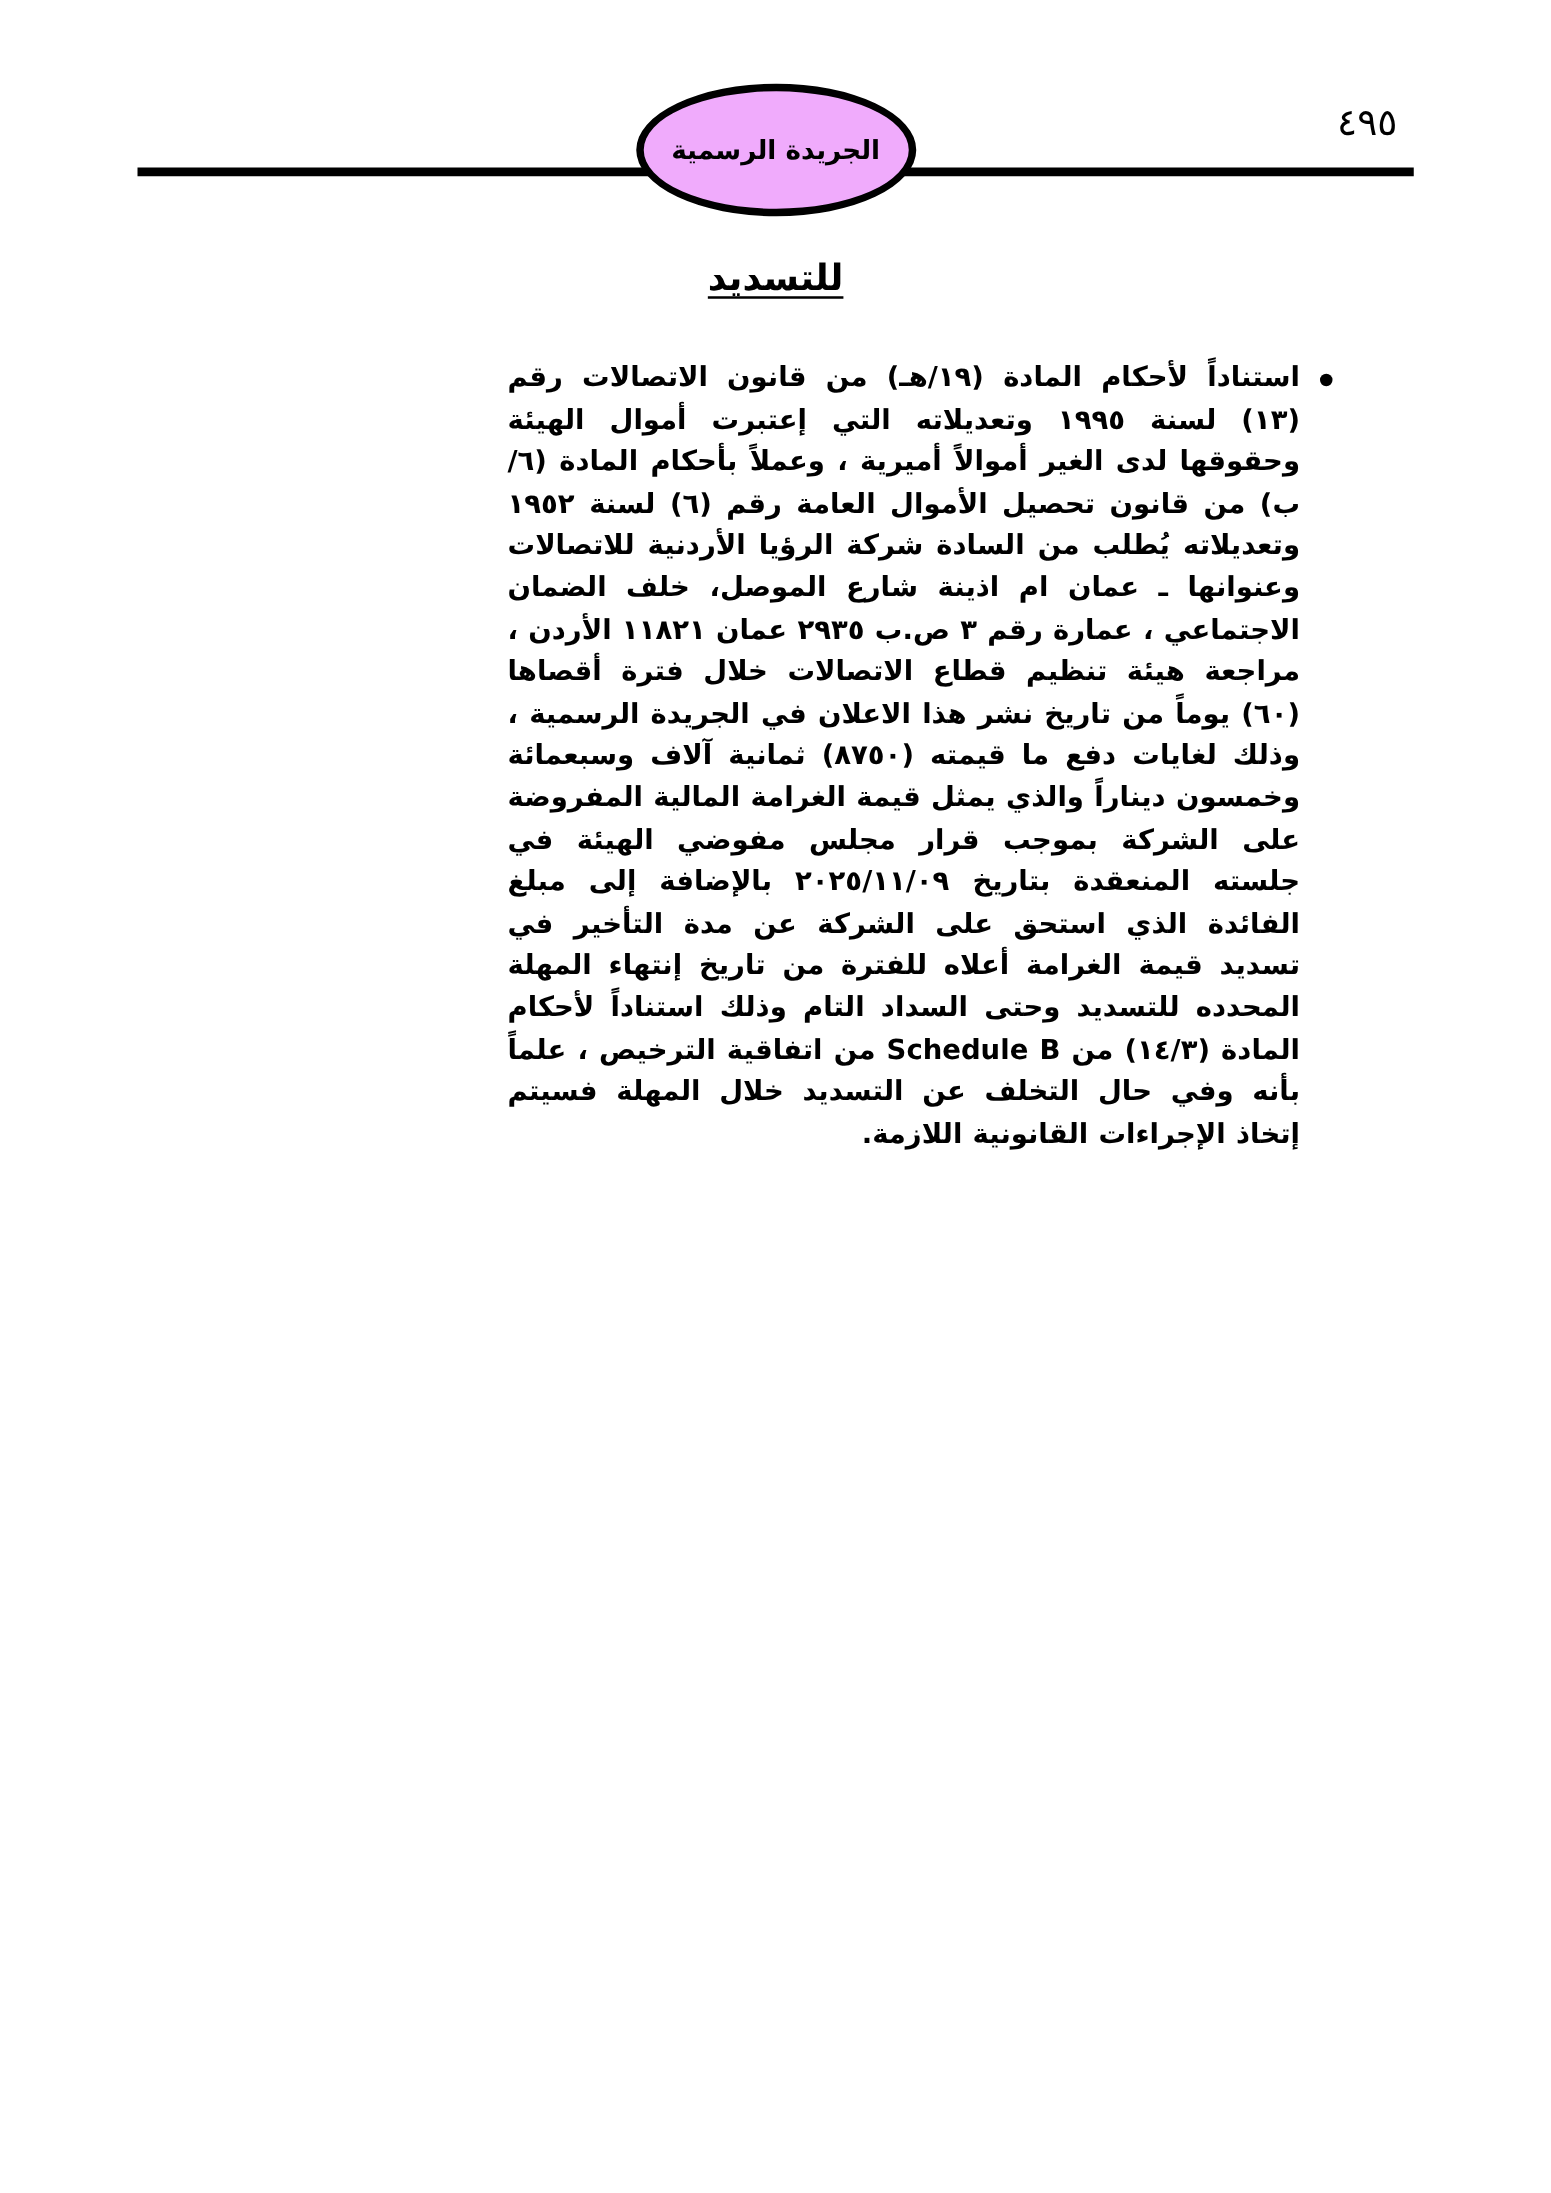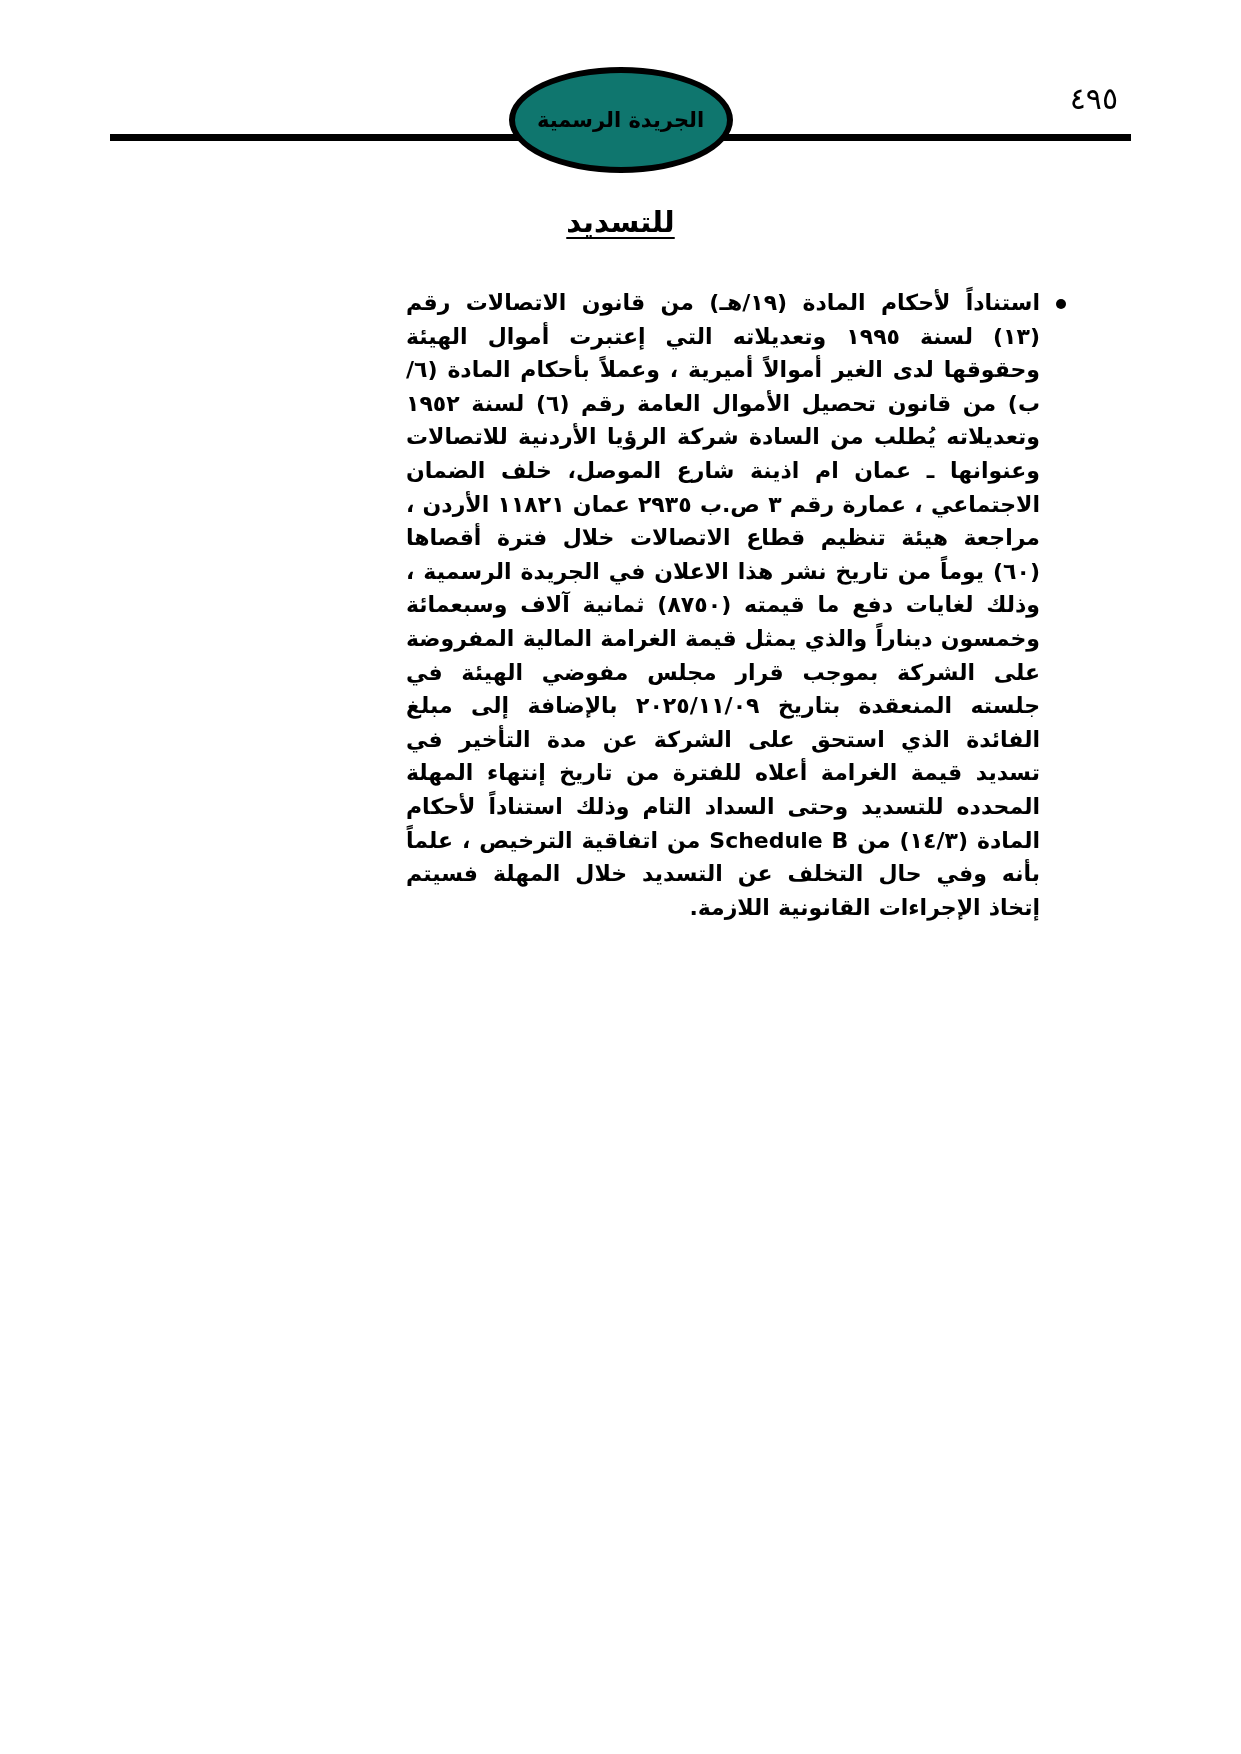--- a/index.html
+++ b/index.html
@@ -51,21 +51,21 @@
   }
   .gazette-badge {
     position: absolute;
     top: -29px;
     left: 50%;
     transform: translateX(-50%);
     width: 212px;
     height: 94px;
     border: 6px solid #000000;
     border-radius: 50%;
-    background: #0f766e;
+    background: #f0abfc;
     display: flex;
     align-items: center;
     justify-content: center;
   }
   .gazette-badge span {
     font-size: 21px;
     font-weight: 700;
     direction: rtl;
     white-space: nowrap;
   }

